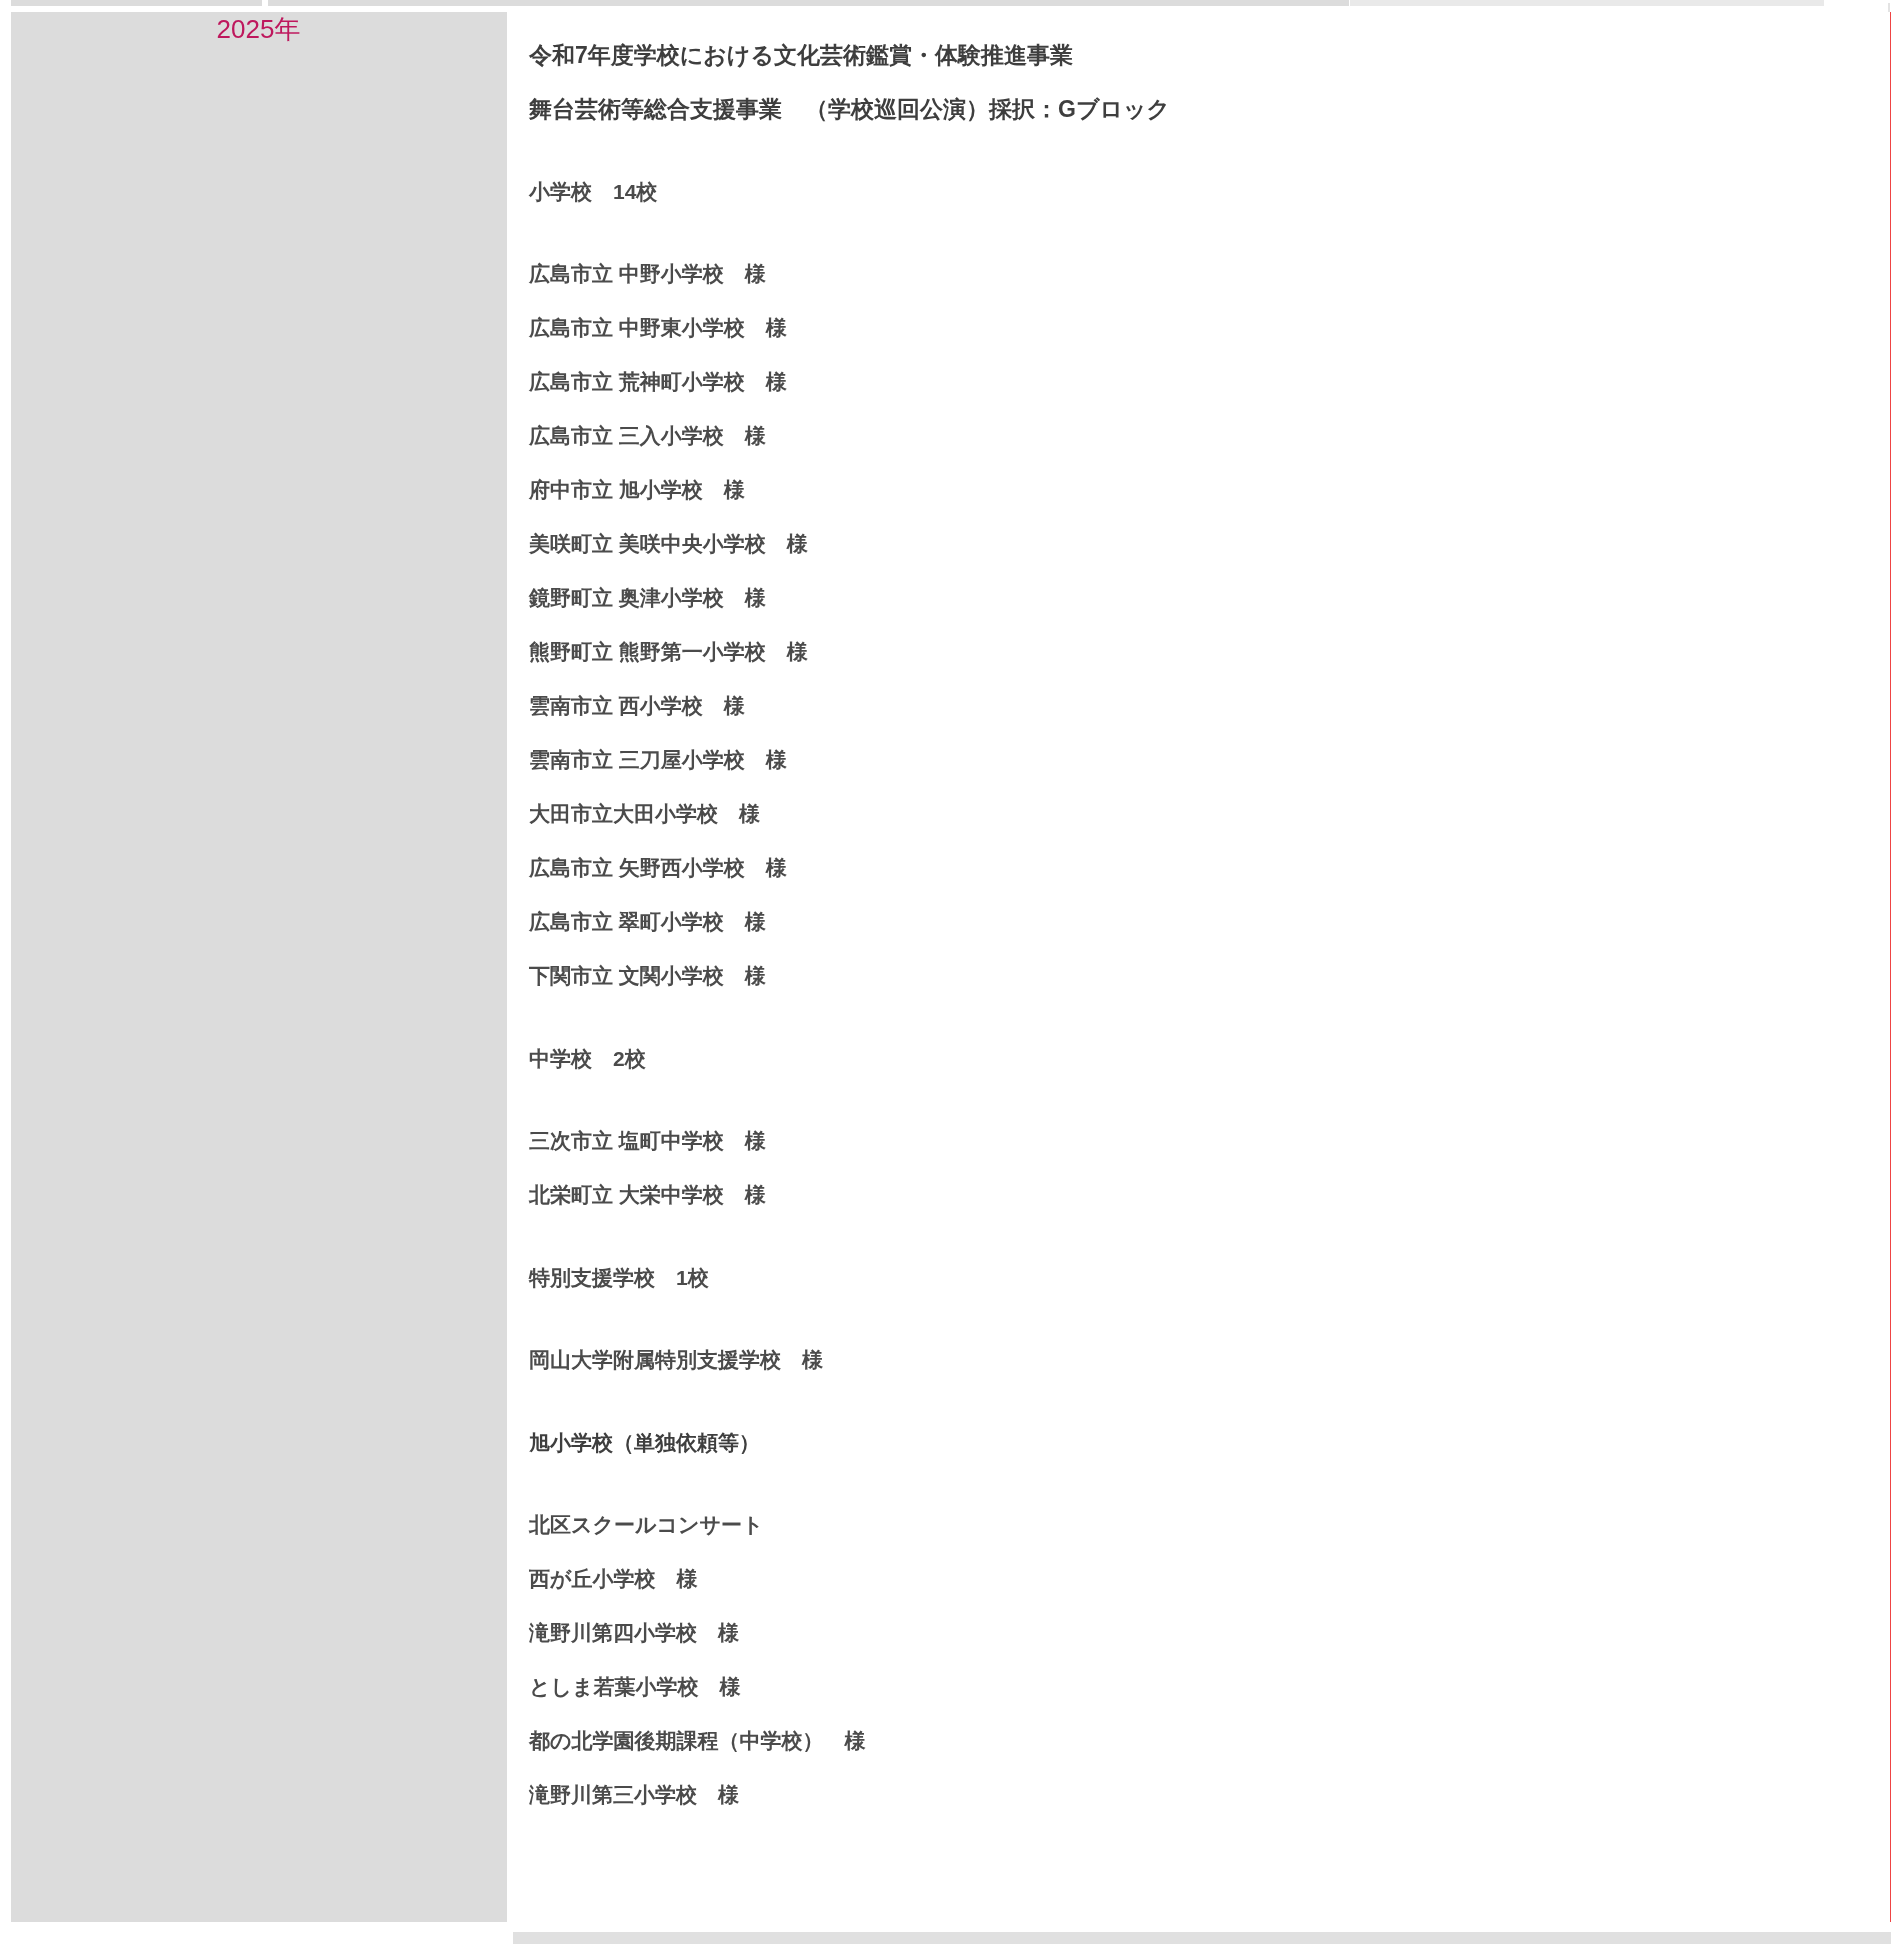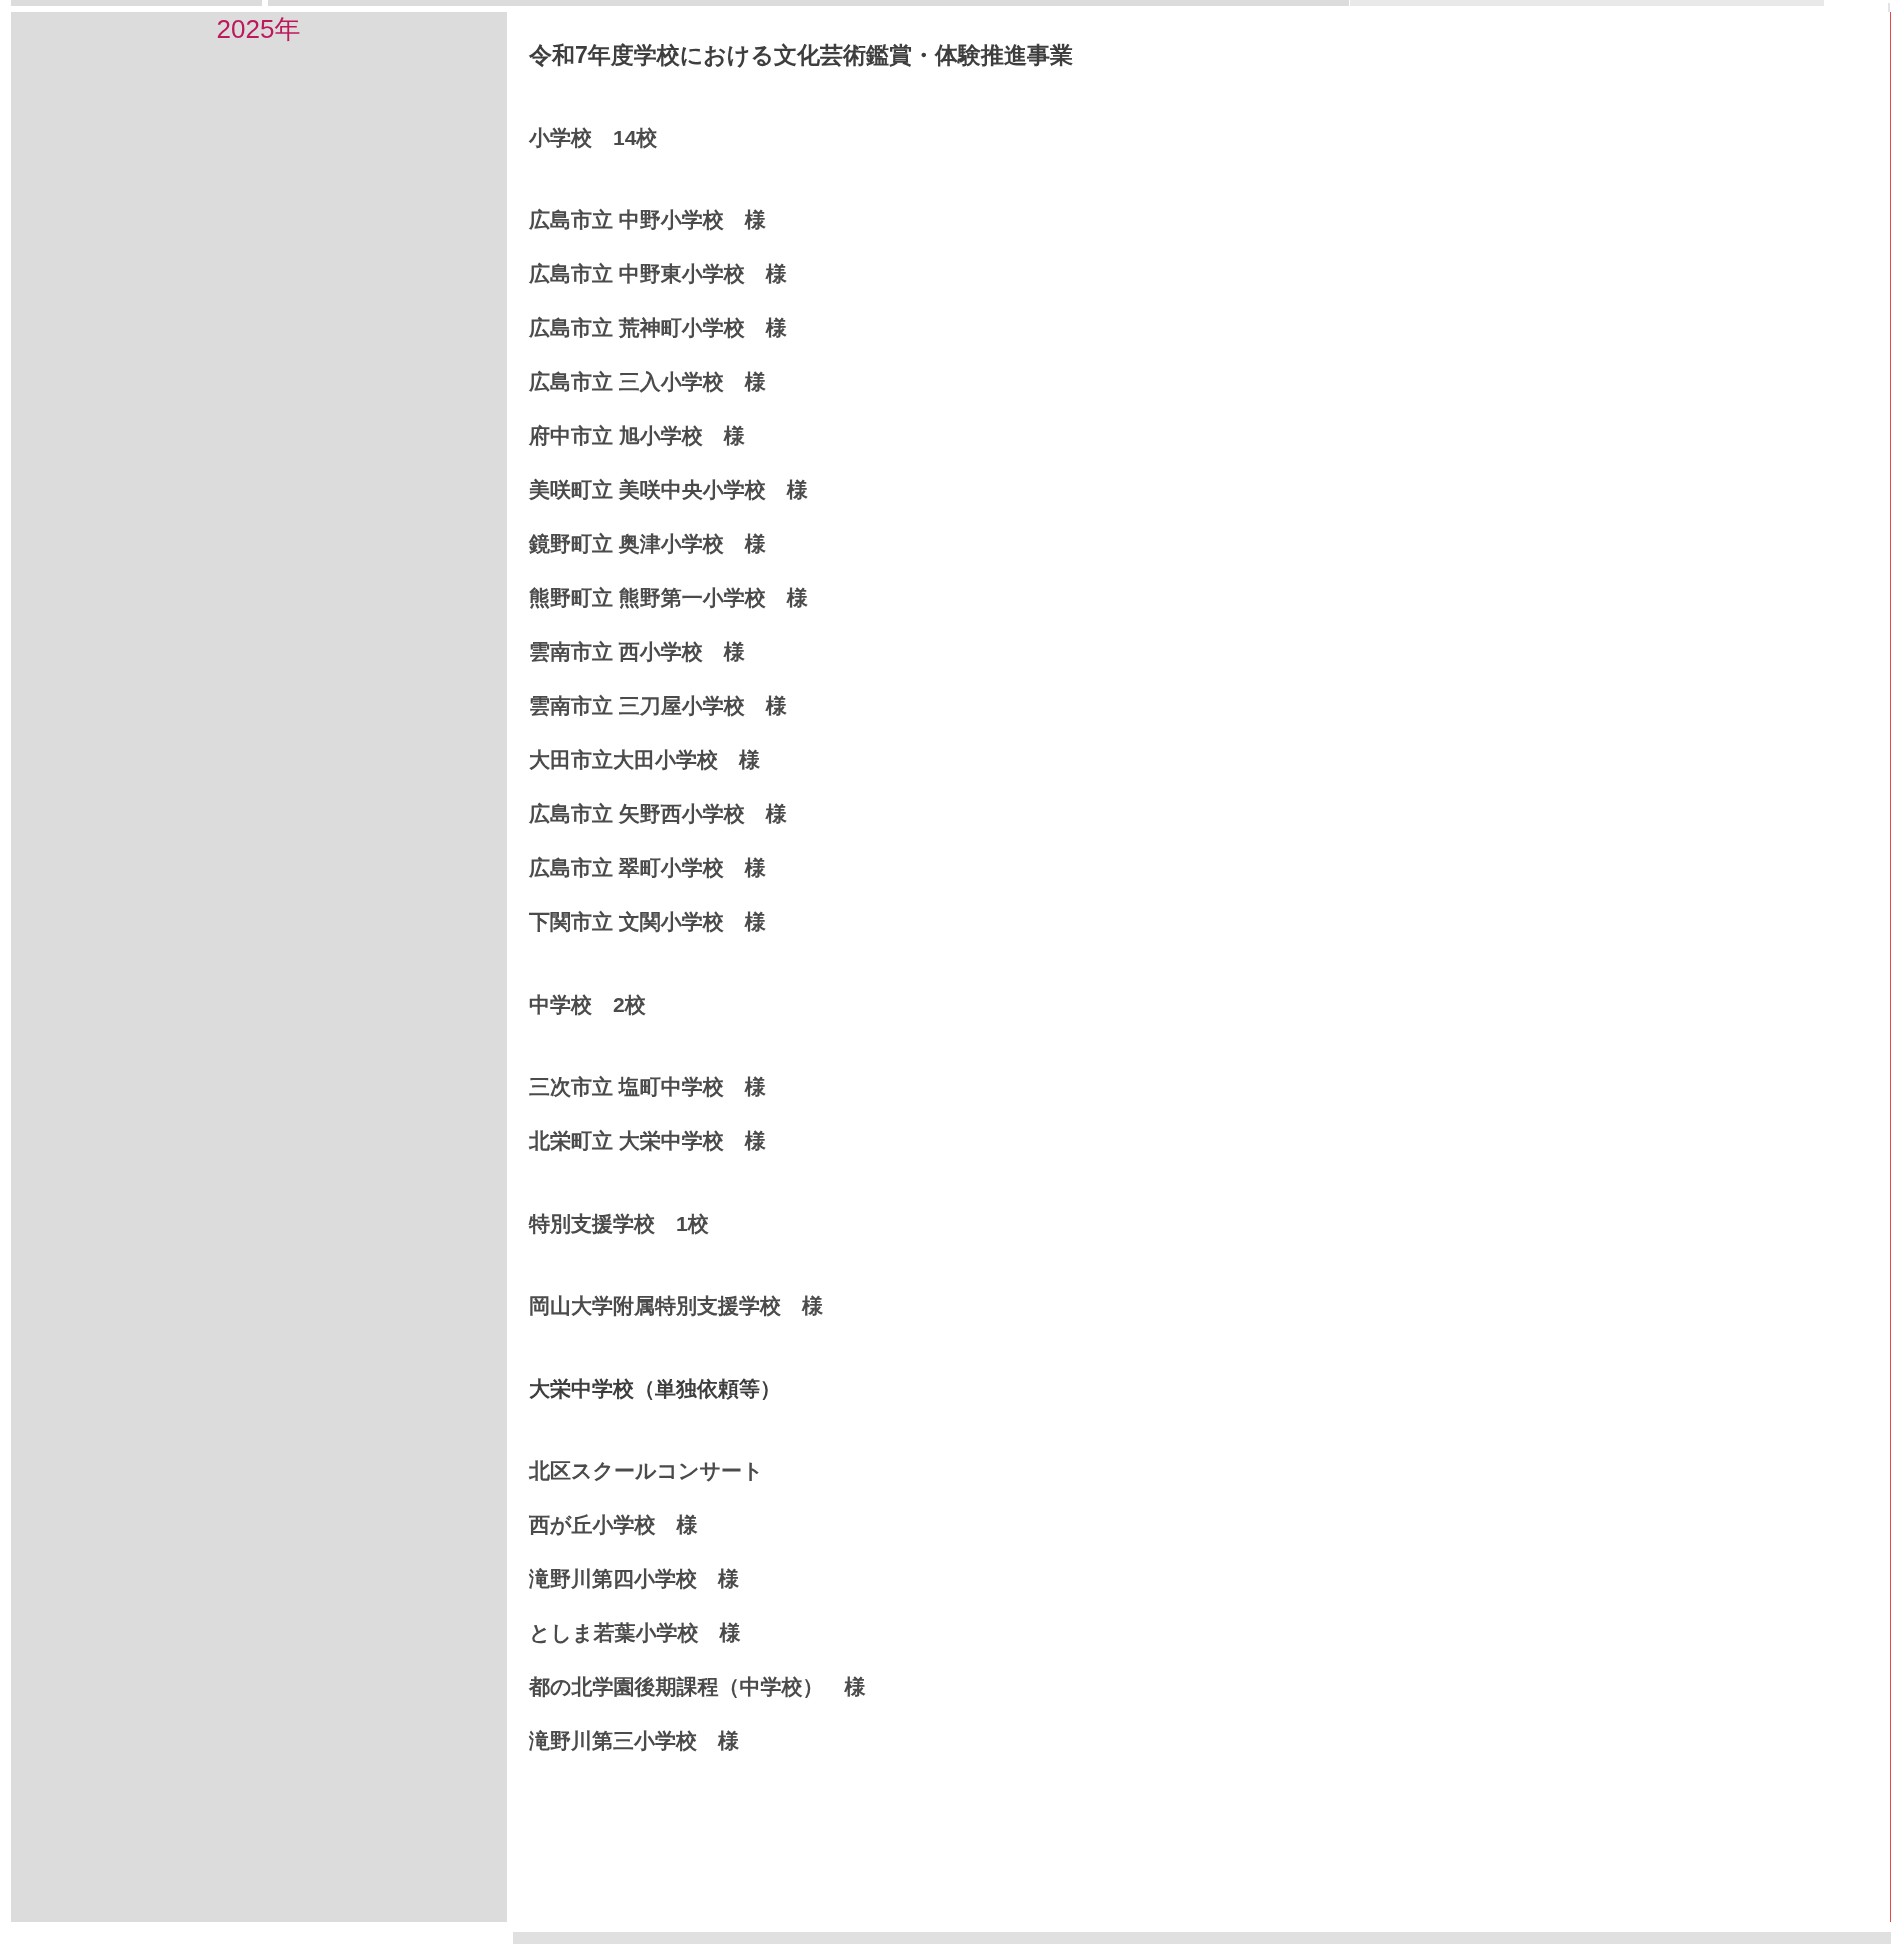--- a/index.html
+++ b/index.html
@@ -48,28 +48,28 @@
   <div class="strip strip-b"></div>
   <div class="strip strip-c"></div>
   <div class="edge-mark"></div>
 
   <div class="year-cell" style="background: rgb(220, 220, 220);">
     <span>2025年</span>
   </div>
 
   <div class="content-cell">
     <div>
-        <p class="para title"><span>令和7年度学校における文化芸術鑑賞・体験推進事業</span><br></p>
+        <p class="para title"><span>令和7年度学校における文化芸術鑑賞・体験推進事業</span><br><span>舞台芸術等総合支援事業　（学校巡回公演）採択：Gブロック</span></p>
         <p class="para"><span>小学校　14校</span></p>
         <p class="para"><span>広島市立 中野小学校　様</span><br><span>広島市立 中野東小学校　様</span><br><span>広島市立 荒神町小学校　様</span><br><span>広島市立 三入小学校　様</span><br><span>府中市立 旭小学校　様</span><br><span>美咲町立 美咲中央小学校　様</span><br><span>鏡野町立 奥津小学校　様</span><br><span>熊野町立 熊野第一小学校　様</span><br><span>雲南市立 西小学校　様</span><br><span>雲南市立 三刀屋小学校　様</span><br><span>大田市立大田小学校　様</span><br><span>広島市立 矢野西小学校　様</span><br><span>広島市立 翠町小学校　様</span><br><span>下関市立 文関小学校　様</span></p>
         <p class="para"><span>中学校　2校</span></p>
         <p class="para"><span>三次市立 塩町中学校　様</span><br><span>北栄町立 大栄中学校　様</span></p>
         <p class="para"><span>特別支援学校　1校</span></p>
         <p class="para"><span>岡山大学附属特別支援学校　様</span></p>
-        <p class="para bold"><span>大栄中学校（単独依頼等）</span></p>
+        <p class="para bold"><span>旭小学校（単独依頼等）</span></p>
         <p class="para"><span>北区スクールコンサート</span><br><span>西が丘小学校　様</span><br><span>滝野川第四小学校　様</span><br><span>としま若葉小学校　様</span><br><span>都の北学園後期課程（中学校）　様</span><br><span>滝野川第三小学校　様</span></p>
       </div>
   </div>
 
   <div class="bottom-strip"></div>
 
 </div>
 
 
 </body></html>

